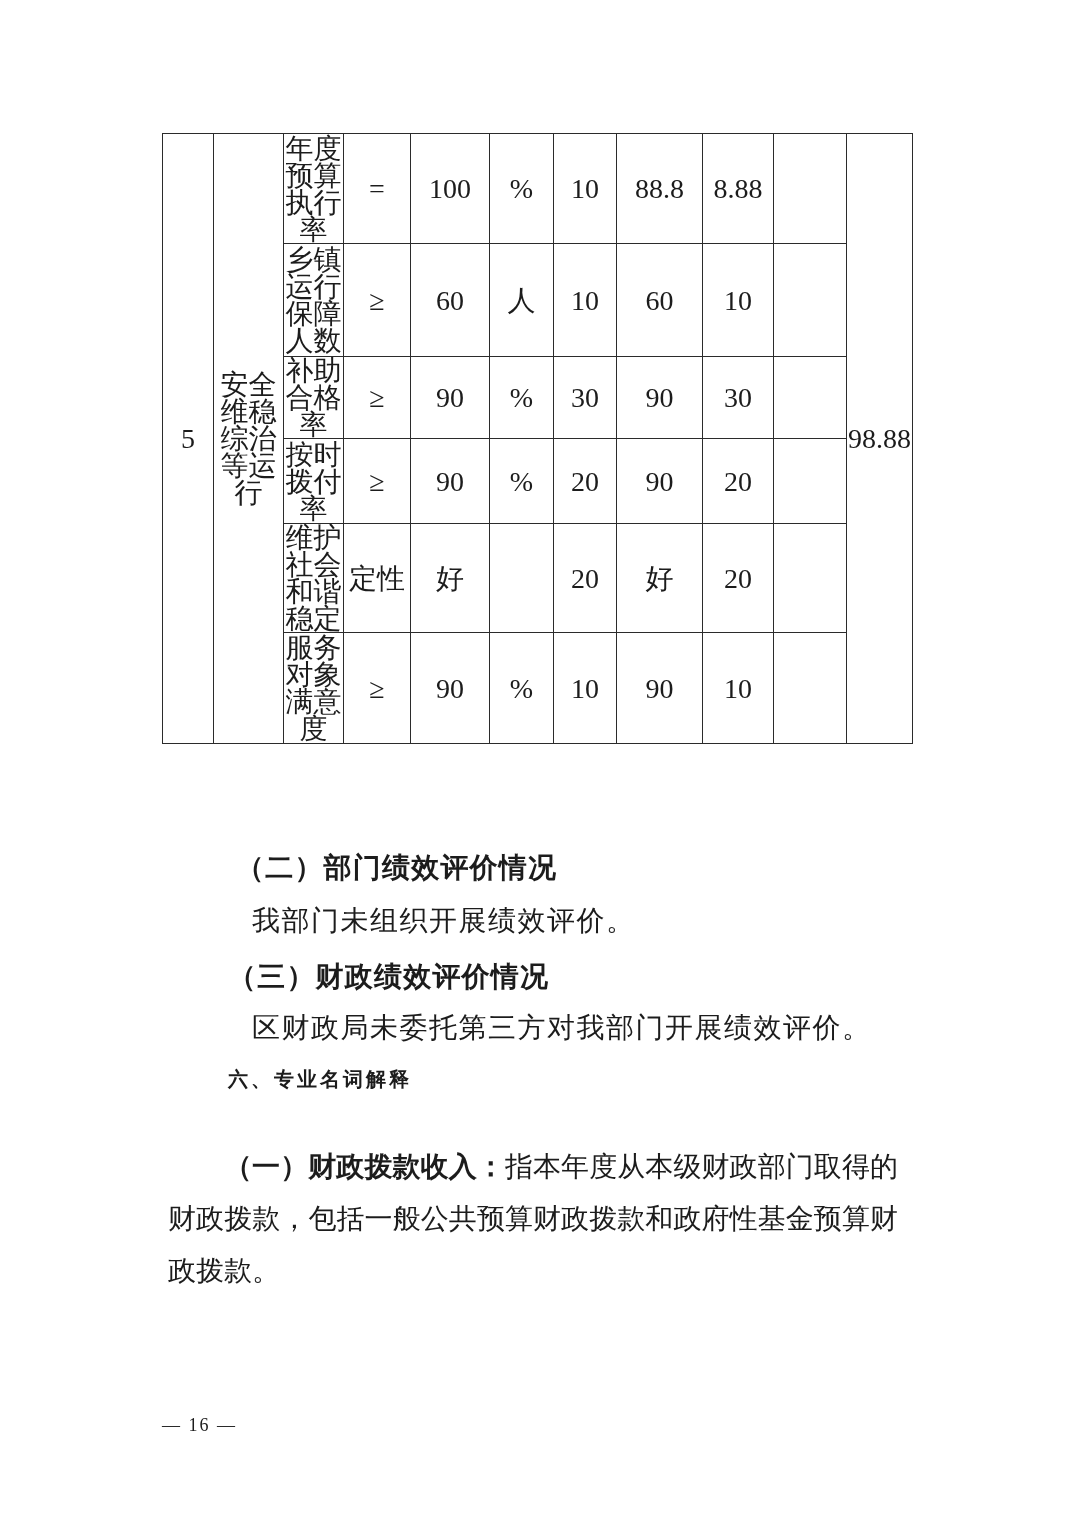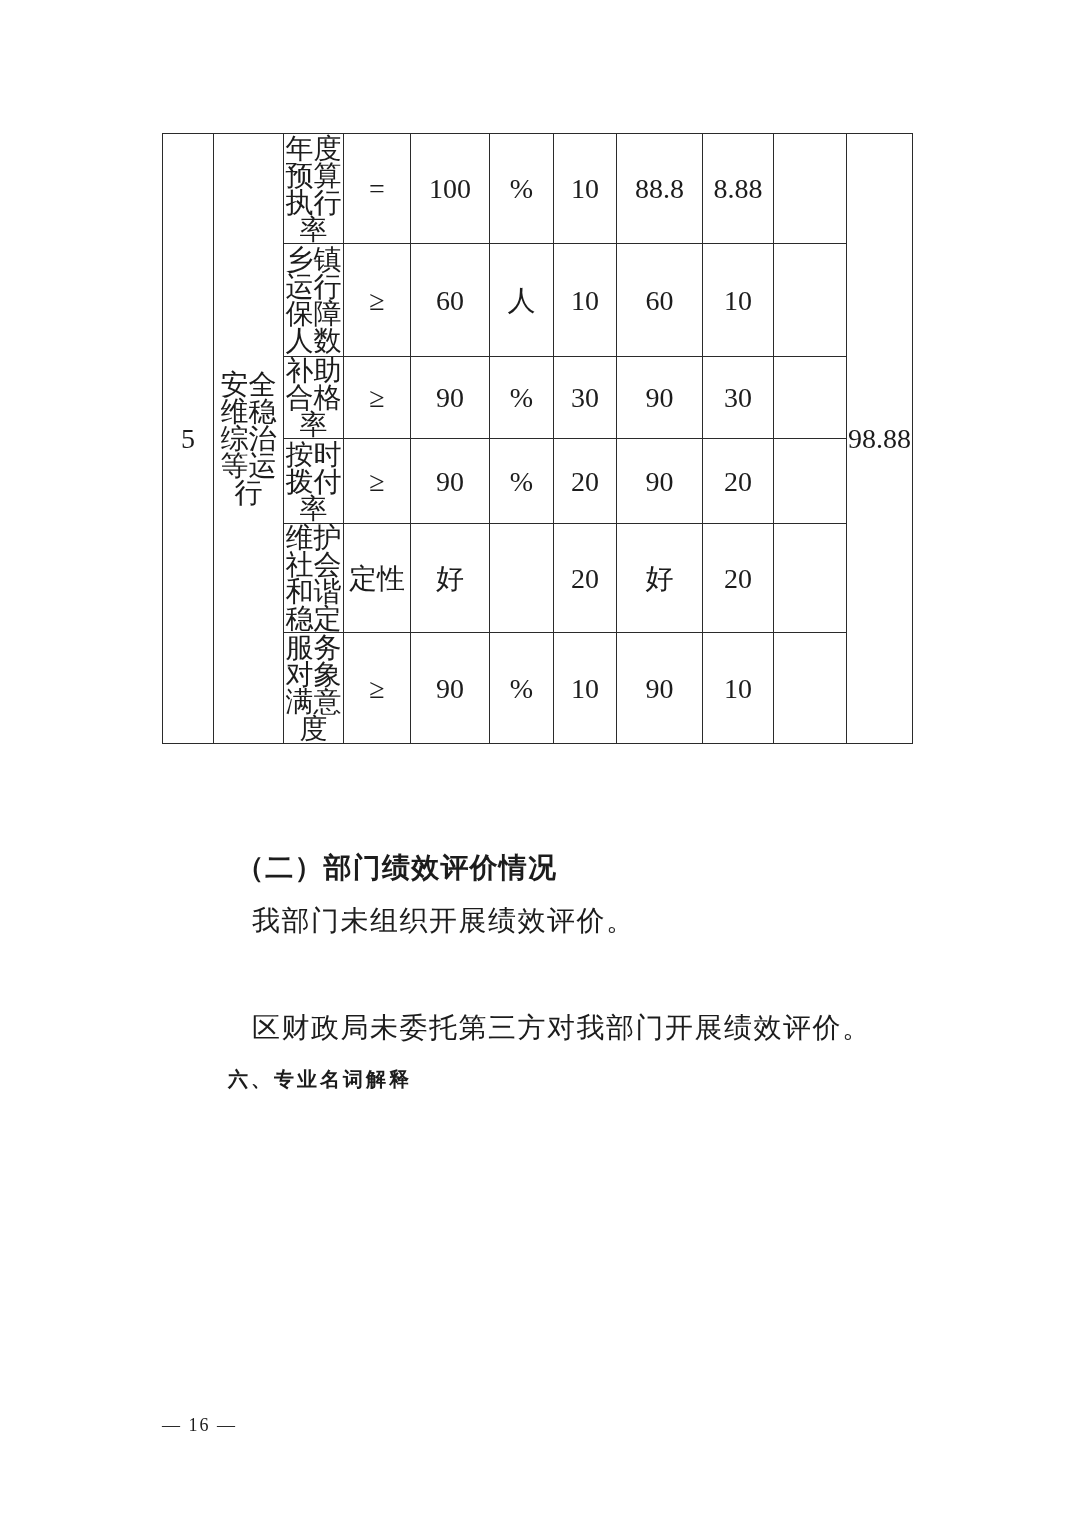--- a/index.html
+++ b/index.html
@@ -167,21 +167,23 @@
         <td>10</td>
         <td></td>
       </tr>
     </tbody>
   </table>
 
   <div class="txt bold-kai" style="left:236px;top:853px">（二）部门绩效评价情况</div>
 
   <div class="txt body-line" style="left:252px;top:906px">我部门未组织开展绩效评价。</div>
 
+  <div class="txt bold-kai" style="left:228px;top:962px">（三）财政绩效评价情况</div>
 
   <div class="txt body-line" style="left:252px;top:1013px">区财政局未委托第三方对我部门开展绩效评价。</div>
 
   <div class="txt hei" style="left:228px;top:1064px">六、专业名词解释</div>
 
+  <p class="term-para"><b>（一）财政拨款收入：</b><span>指本年度从本级财政部门取得的财政拨款，包括一般公共预算财政拨款和政府性基金预算财政拨款。</span></p>
 
   <div class="footer">— 16 —</div>
 
 </div>
 
 </body></html>

